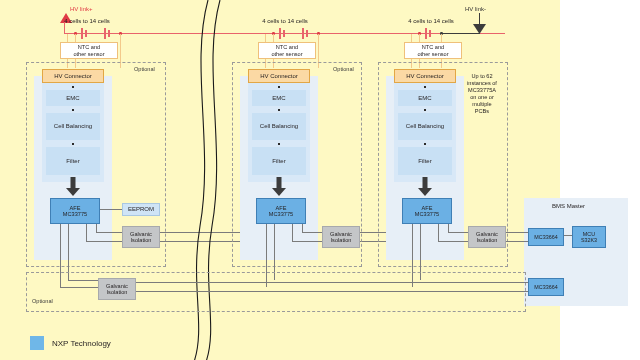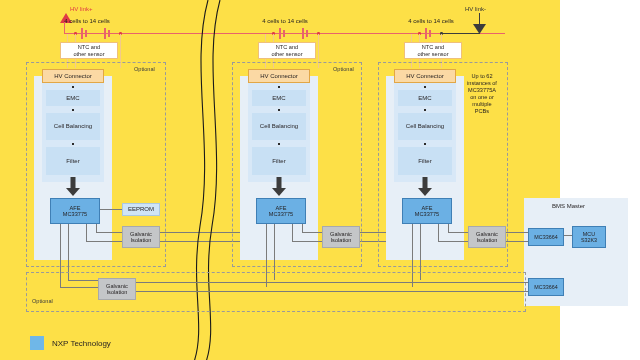--- a/index.html
+++ b/index.html
@@ -1,18 +1,18 @@
 <!DOCTYPE html>
 <html><head>
 <meta charset="utf-8">
 <style>
   html,body{margin:0;padding:0;background:#ffffff;}
   body{width:640px;height:360px;overflow:hidden;
        font-family:"Liberation Sans","DejaVu Sans",sans-serif;color:#231f20;}
-  #stage{position:relative;width:560px;height:360px;background:#fde047;text-decoration:underline;}
+  #stage{position:relative;width:560px;height:360px;background:#fef9c3;text-decoration:underline;}
 
   .abs{position:absolute;box-sizing:border-box;}
 
   
   .txt{position:absolute;box-sizing:border-box;line-height:1.12;
        text-align:center;white-space:pre-line;color:#231f20;}
 
   
   .redline{position:absolute;background:#e8636b;}
   .redlabel{position:absolute;color:#e03a45;font-size:6px;white-space:nowrap;}

